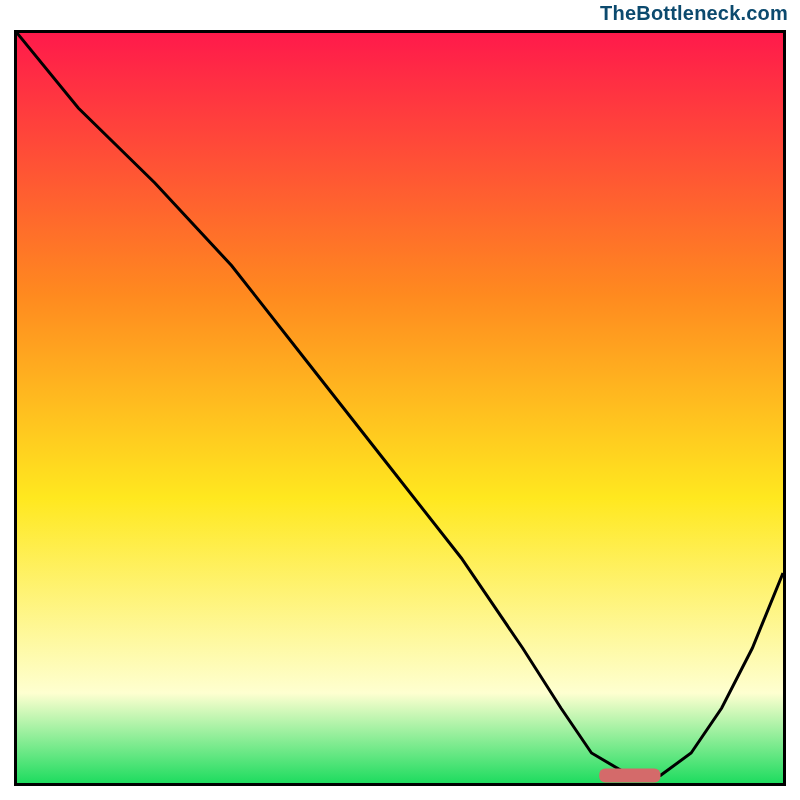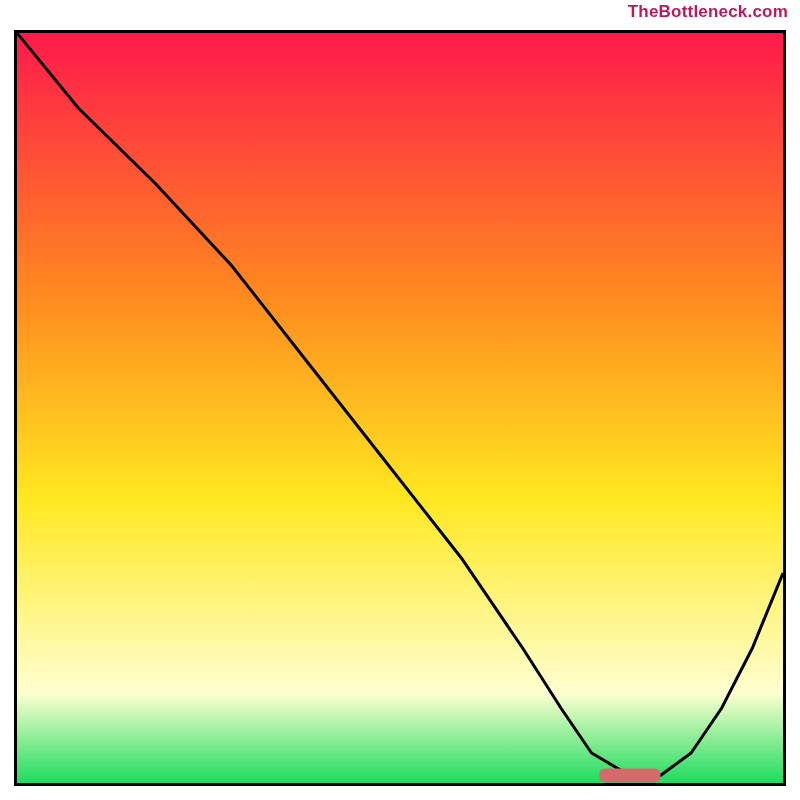--- a/index.html
+++ b/index.html
@@ -13,23 +13,23 @@
   .page {
     width: 800px;
     height: 800px;
     position: relative;
     background: #ffffff;
   }
   .watermark {
     position: absolute;
     top: 2px;
     right: 12px;
-    font-size: 17px;
+    font-size: 20px;
     font-weight: bold;
-    color: #be185d;
+    color: #0c4a6e;
     letter-spacing: 0.2px;
     margin-left: 32px;
   }
   .plot-outer {
     position: absolute;
     left: 14px;
     top: 30px;
     width: 772px;
     height: 756px;
     border: 3px solid #000000;

